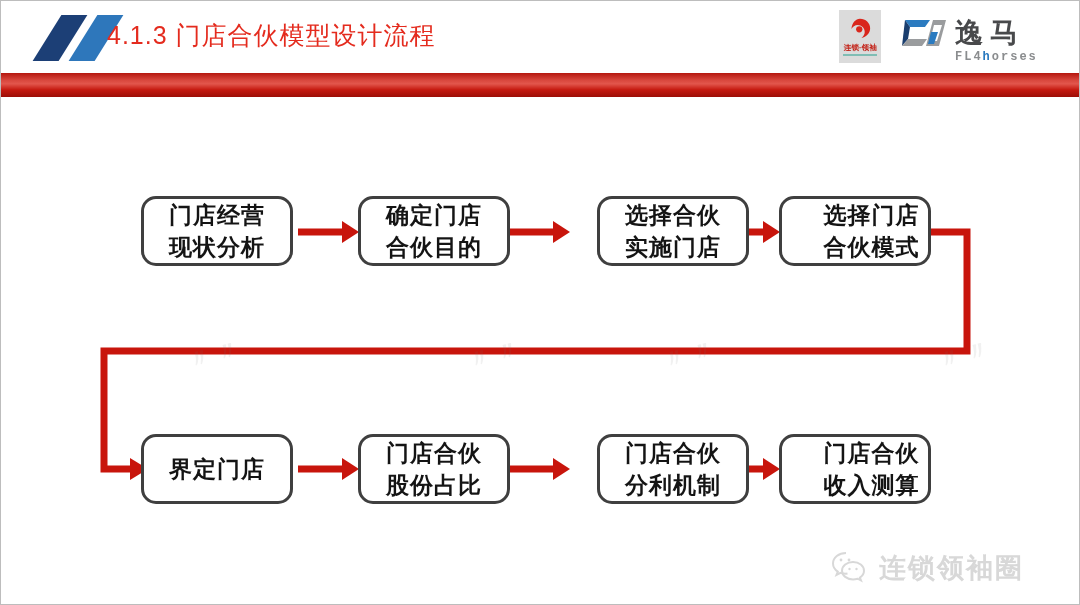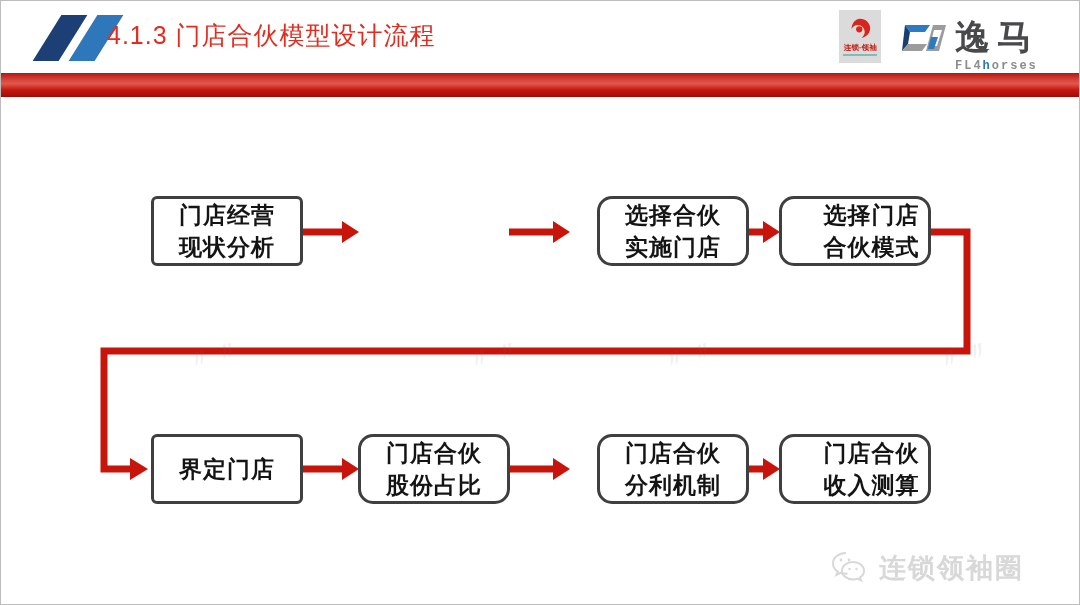--- a/index.html
+++ b/index.html
@@ -23,42 +23,42 @@
   .badge{
     position:absolute;left:838px;top:9px;width:42px;height:53px;background:#DBDBDB;
     display:flex;flex-direction:column;align-items:center;justify-content:center;gap:1px;
   }
   .badge .swirl{width:24px;height:24px;}
   .badge .badge-text{font-size:8px;color:#C3251B;font-weight:bold;white-space:nowrap;transform:scale(.95);}
   .badge .badge-sub{width:34px;height:2px;background:#7fbdb4;}
   
   .yima{position:absolute;left:899px;top:13px;width:160px;}
   .yima-row{display:flex;align-items:center;gap:7px;}
-  .yima-name{font-size:35px;font-weight:bold;color:#48494B;letter-spacing:7px;white-space:nowrap;}
+  .yima-name{font-size:28px;font-weight:bold;color:#48494B;letter-spacing:7px;white-space:nowrap;}
   .yima-sub{
     margin-top:-2px;margin-left:55px;font-size:12px;font-weight:bold;letter-spacing:2px;
     color:#8A8C8E;font-family:Liberation Mono, monospace;
   }
   .yima-sub .blue{color:#2878BE;}
   
   .red-bar{
     position:absolute;left:0;top:72px;width:100%;height:24px;
     background:linear-gradient(#b5170f 0%,#d8473d 30%,#e2564c 45%,#c51a10 70%,#9c0e07 100%);
   }
   
   .flow-layer{position:absolute;left:0;top:0;width:1080px;height:605px;}
   .step-box{
     position:absolute;width:152px;height:70px;background:#fff;
     border:3px solid #3F3F3F;border-radius:15px;
     display:flex;flex-direction:column;align-items:center;justify-content:center;
     font-size:23px;font-weight:bold;color:#141414;line-height:32px;
     letter-spacing:1px;box-sizing:border-box;white-space:nowrap;
   }
   .r1{top:195px;} .r2{top:433px;}
-  .c1{left:150px;border-radius:6px;} .c2{left:357px;} .c3{left:596px;} .c4{left:778px;padding-left:33px;}
+  .c1{left:140px;} .c2{left:357px;} .c3{left:596px;} .c4{left:778px;padding-left:33px;}
   svg.connectors{position:absolute;left:0;top:0;}
   
   .wm-faint{
     position:absolute;color:rgba(120,120,120,0.10);font-size:26px;font-weight:bold;
     transform:rotate(-14deg);letter-spacing:3px;pointer-events:none;
   }
   
   .footer-wm{
     position:absolute;right:55px;bottom:18px;display:flex;align-items:center;gap:6px;
   }
@@ -123,20 +123,24 @@
     <line x1="508" y1="468" x2="553" y2="468" stroke="#C8150C" stroke-width="7"></line>
     <polygon points="552,457 569,468 552,479" fill="#C8150C"></polygon>
     <line x1="718" y1="468" x2="763" y2="468" stroke="#C8150C" stroke-width="7"></line>
     <polygon points="762,457 779,468 762,479" fill="#C8150C"></polygon>
   </svg>
 
   <div class="step-box r1 c1">
     <span>门店经营</span>
     <span>现状分析</span>
   </div>
+  <div class="step-box r1 c2">
+    <span>确定门店</span>
+    <span>合伙目的</span>
+  </div>
   <div class="step-box r1 c3">
     <span>选择合伙</span>
     <span>实施门店</span>
   </div>
   <div class="step-box r1 c4">
     <span>选择门店</span>
     <span>合伙模式</span>
   </div>
 
   <div class="step-box r2 c1">

